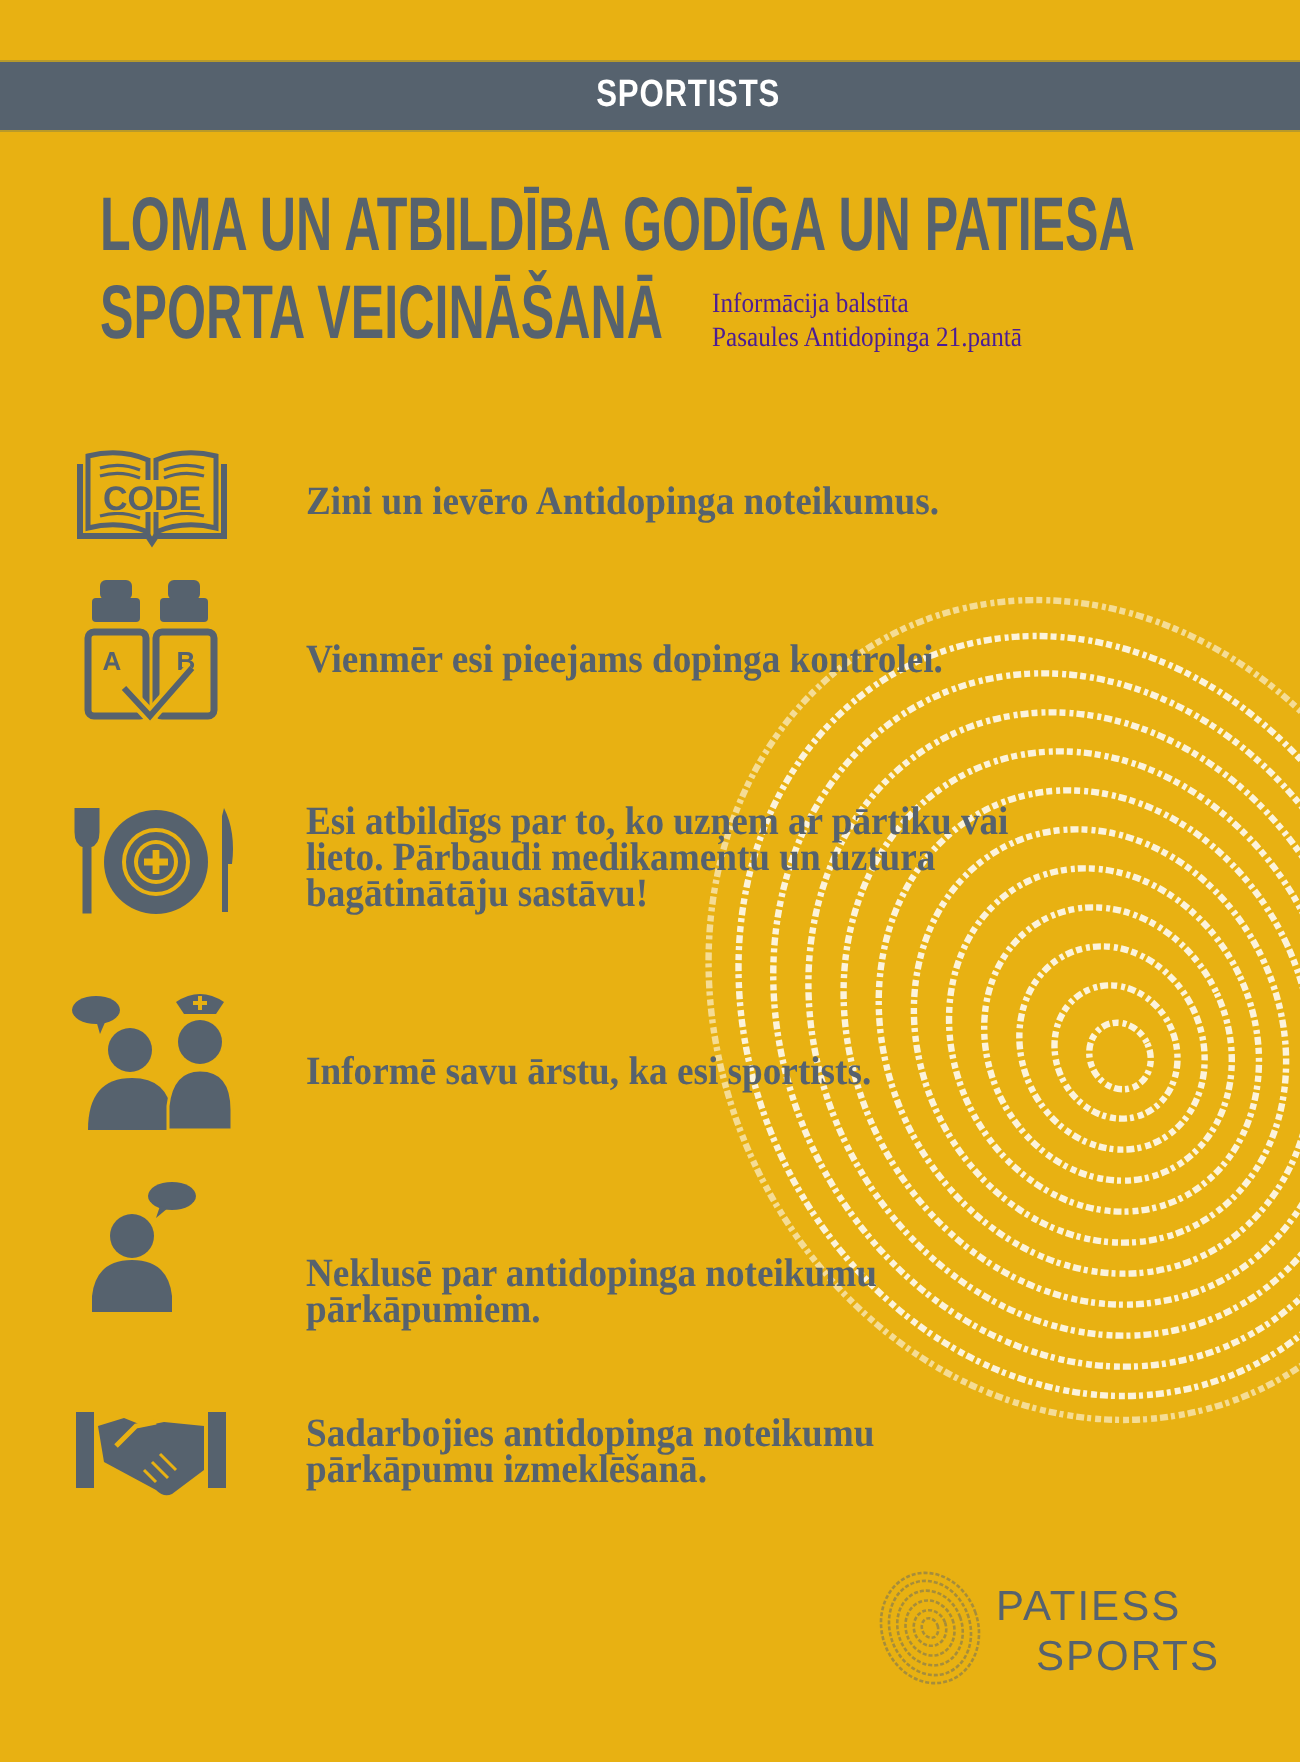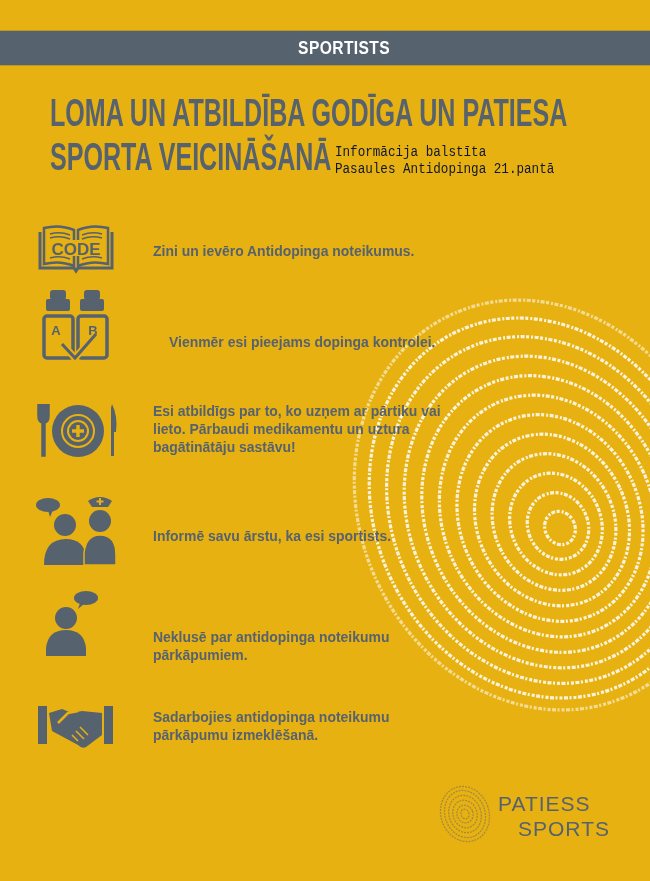--- a/index.html
+++ b/index.html
@@ -24,34 +24,34 @@
   }
   .title1, .title2 {
     position: absolute; left: 50px; color: #56626E; font-weight: bold;
     font-family: "Liberation Sans", sans-serif;
     transform-origin: left top;
     white-space: nowrap;
   }
   .title1 { top: 92px; font-size: 38px; transform: scaleX(0.66); }
   .title2 { top: 136px; font-size: 38px; transform: scaleX(0.66); }
   .subnote {
-    position: absolute; left: 335px; top: 144px;
-    color: #0f172a; font-size: 14px; line-height: 17px;
-    font-family: Liberation Mono, monospace;
+    position: absolute; left: 356px; top: 144px;
+    color: #4c1d95; font-size: 14px; line-height: 17px;
+    font-family: Liberation Serif, serif;
   }
   .subnote div { transform: scaleX(0.9); transform-origin: left top; white-space: nowrap; }
   .fingerprint { position: absolute; left: 350px; top: 280px; width: 300px; height: 450px; }
   .item {
     position: absolute; left: 0; width: 650px;
   }
   .icon { position: absolute; left: 36px; }
   .item-text {
     position: absolute; left: 153px; color: #56626E; font-weight: bold;
-    font-size: 15px; line-height: 18px; white-space: nowrap;
-    font-family: Liberation Sans, sans-serif;
+    font-size: 20px; line-height: 18px; white-space: nowrap;
+    font-family: Liberation Serif, serif;
   }
   .item-text div { transform: scaleX(0.93); transform-origin: left top; }
   .logo-word1 {
     position: absolute; left: 498px; top: 792px; color: #56626E;
     font-weight: normal; font-size: 21px; letter-spacing: 1px;
     font-family: "Liberation Sans", sans-serif;
   }
   .logo-word2 {
     position: absolute; left: 498px; top: 817px; color: #56626E;
     font-size: 21px; letter-spacing: 1px;
@@ -110,21 +110,21 @@
     <rect x="4" y="9" width="24" height="12" rx="2" fill="#56626E"></rect>
     <rect x="42" y="0" width="16" height="10" rx="3" fill="#56626E"></rect>
     <rect x="38" y="9" width="24" height="12" rx="2" fill="#56626E"></rect>
     <rect x="2" y="26" width="29" height="42" rx="3" fill="none" stroke="#56626E" stroke-width="3.5"></rect>
     <rect x="36" y="26" width="29" height="42" rx="3" fill="none" stroke="#56626E" stroke-width="3.5"></rect>
     <text x="14" y="45" text-anchor="middle" font-family="Liberation Sans, sans-serif" font-weight="bold" font-size="13" fill="#56626E">A</text>
     <text x="51" y="45" text-anchor="middle" font-family="Liberation Sans, sans-serif" font-weight="bold" font-size="13" fill="#56626E">B</text>
     <path d="M20 54 L33 68 L54 44" fill="none" stroke="#E8B112" stroke-width="7"></path>
     <path d="M20 54 L33 68 L54 44" fill="none" stroke="#56626E" stroke-width="3"></path>
   </svg>
-  <div class="item-text" style="top:43px;margin-left:16px;">
+  <div class="item-text" style="top:31px;">
     <div>Vienmēr esi pieejams dopinga kontrolei.</div>
   </div>
 </div>
 
 <div class="item" style="top:402px;">
   <svg class="icon" style="top:0px; left:36px;" width="82" height="58" viewBox="0 0 82 58">
     <path d="M2 2 L2 14 Q2 20 6 21 L6 54 L9 54 L9 21 Q13 20 13 14 L13 2 M5 2 L5 13 M8 2 L8 13 M11 2 L11 13" fill="#56626E" stroke="#56626E" stroke-width="1.5"></path>
     <circle cx="42" cy="29" r="26" fill="#56626E"></circle>
     <circle cx="42" cy="29" r="16" fill="none" stroke="#E8B112" stroke-width="2"></circle>
     <circle cx="42" cy="29" r="11" fill="#E8B112"></circle>

